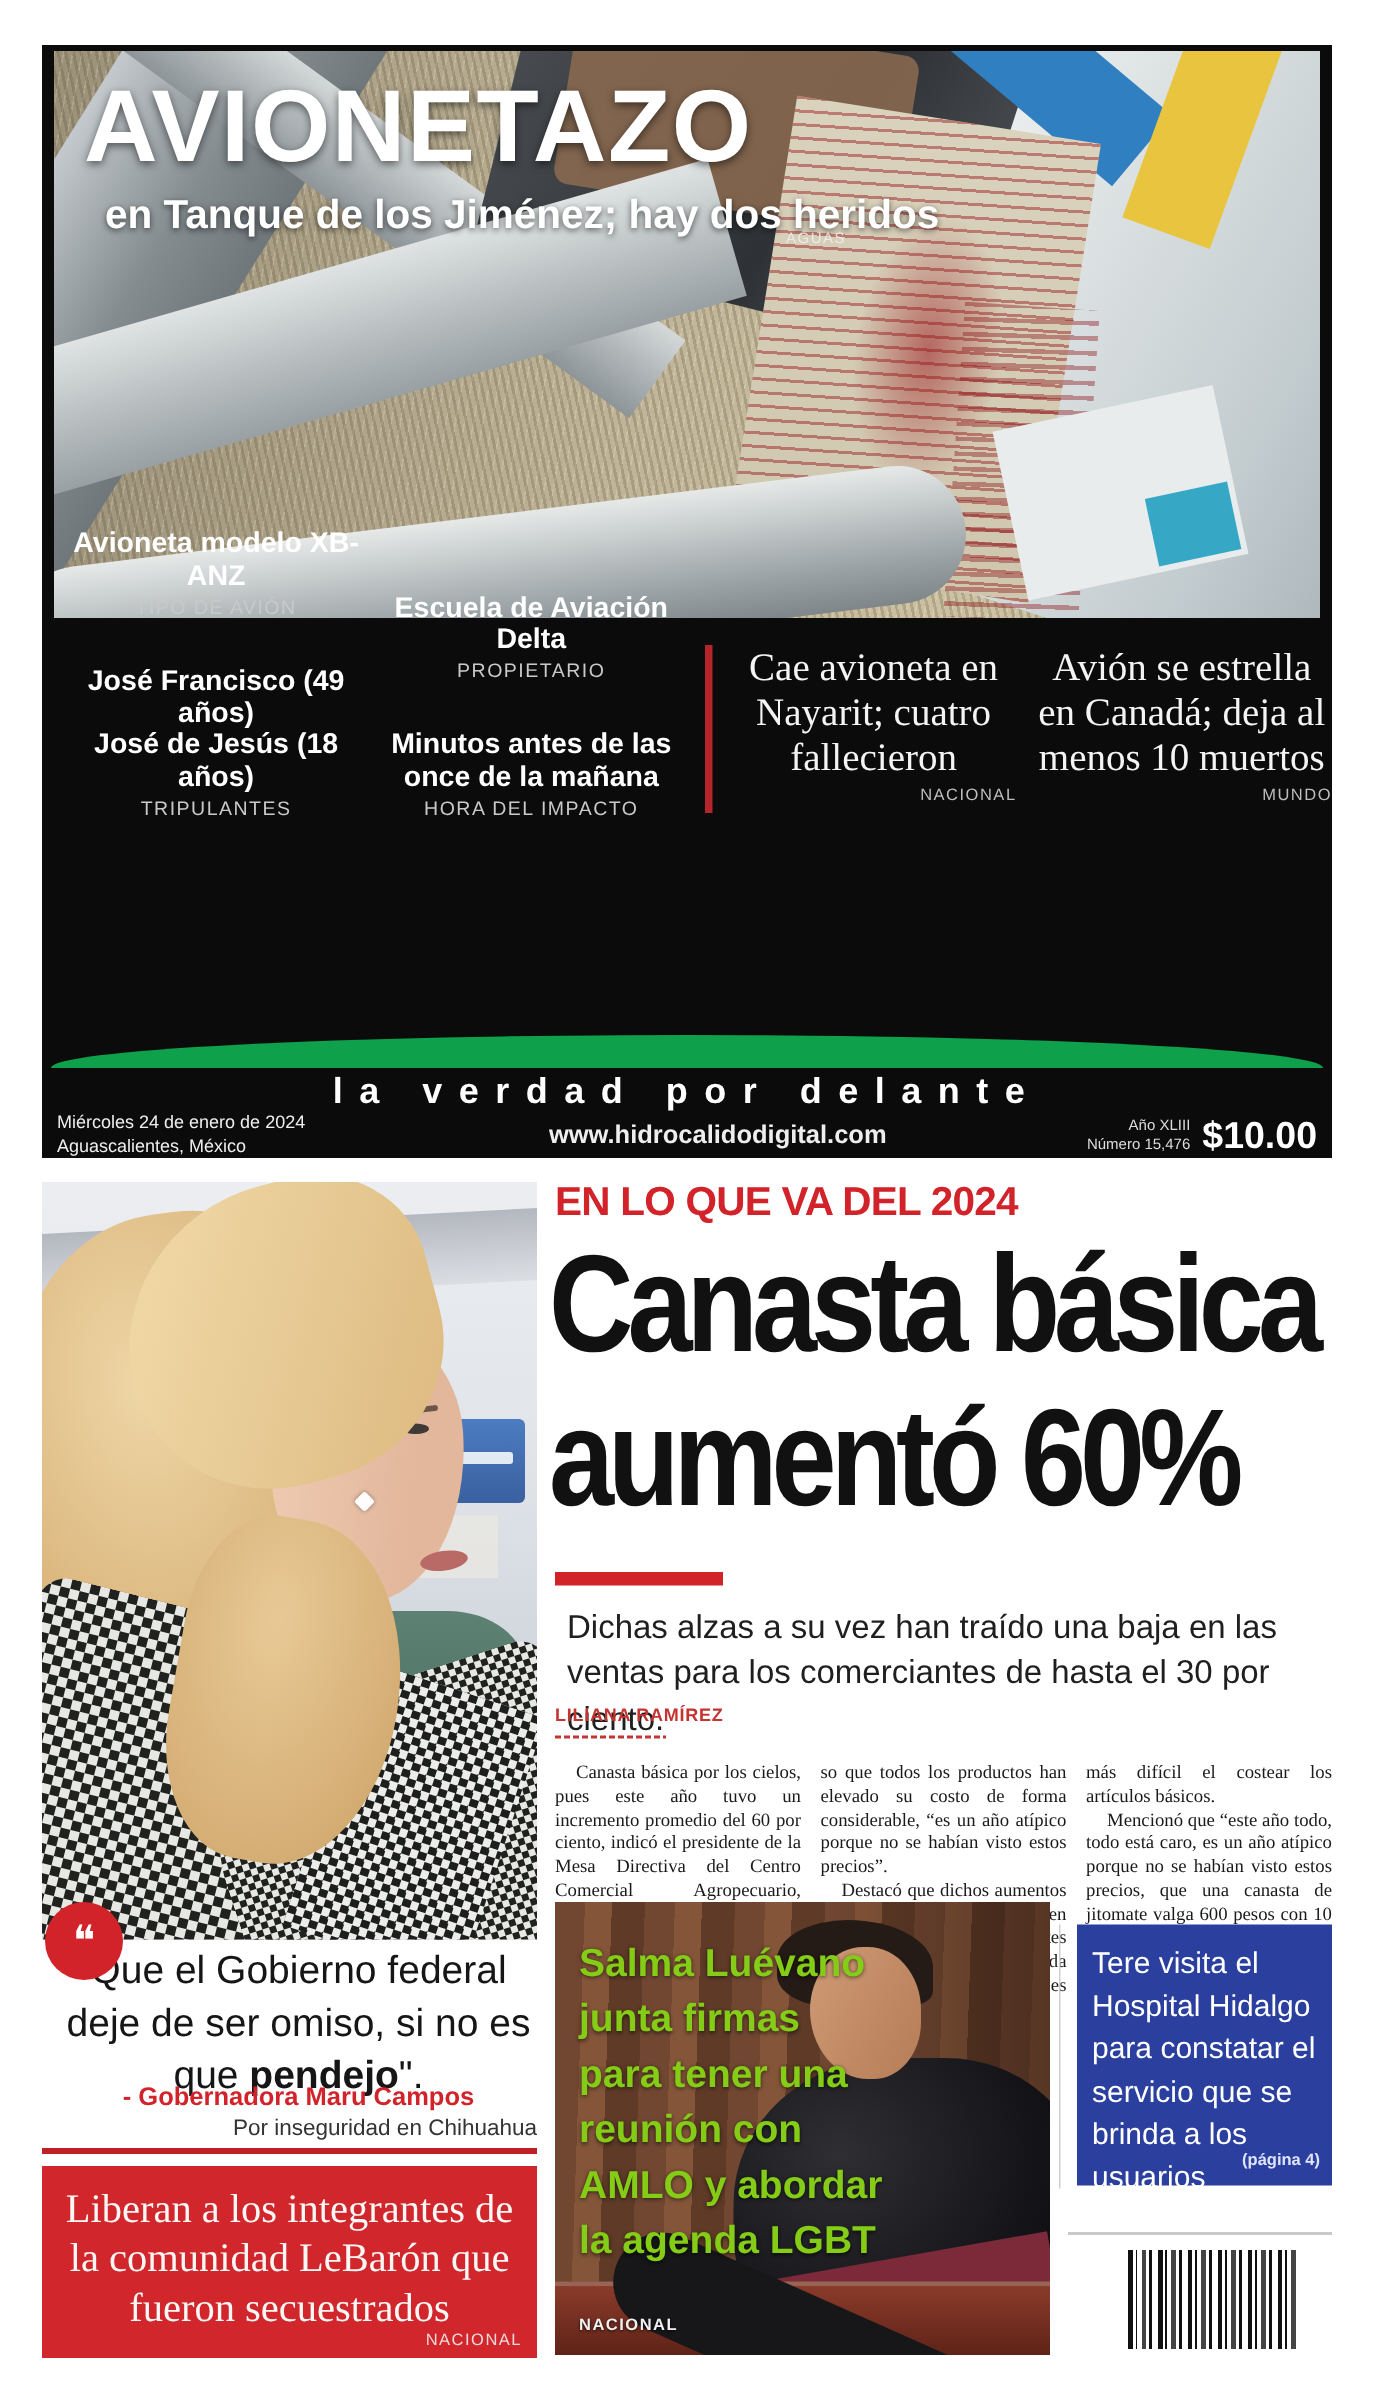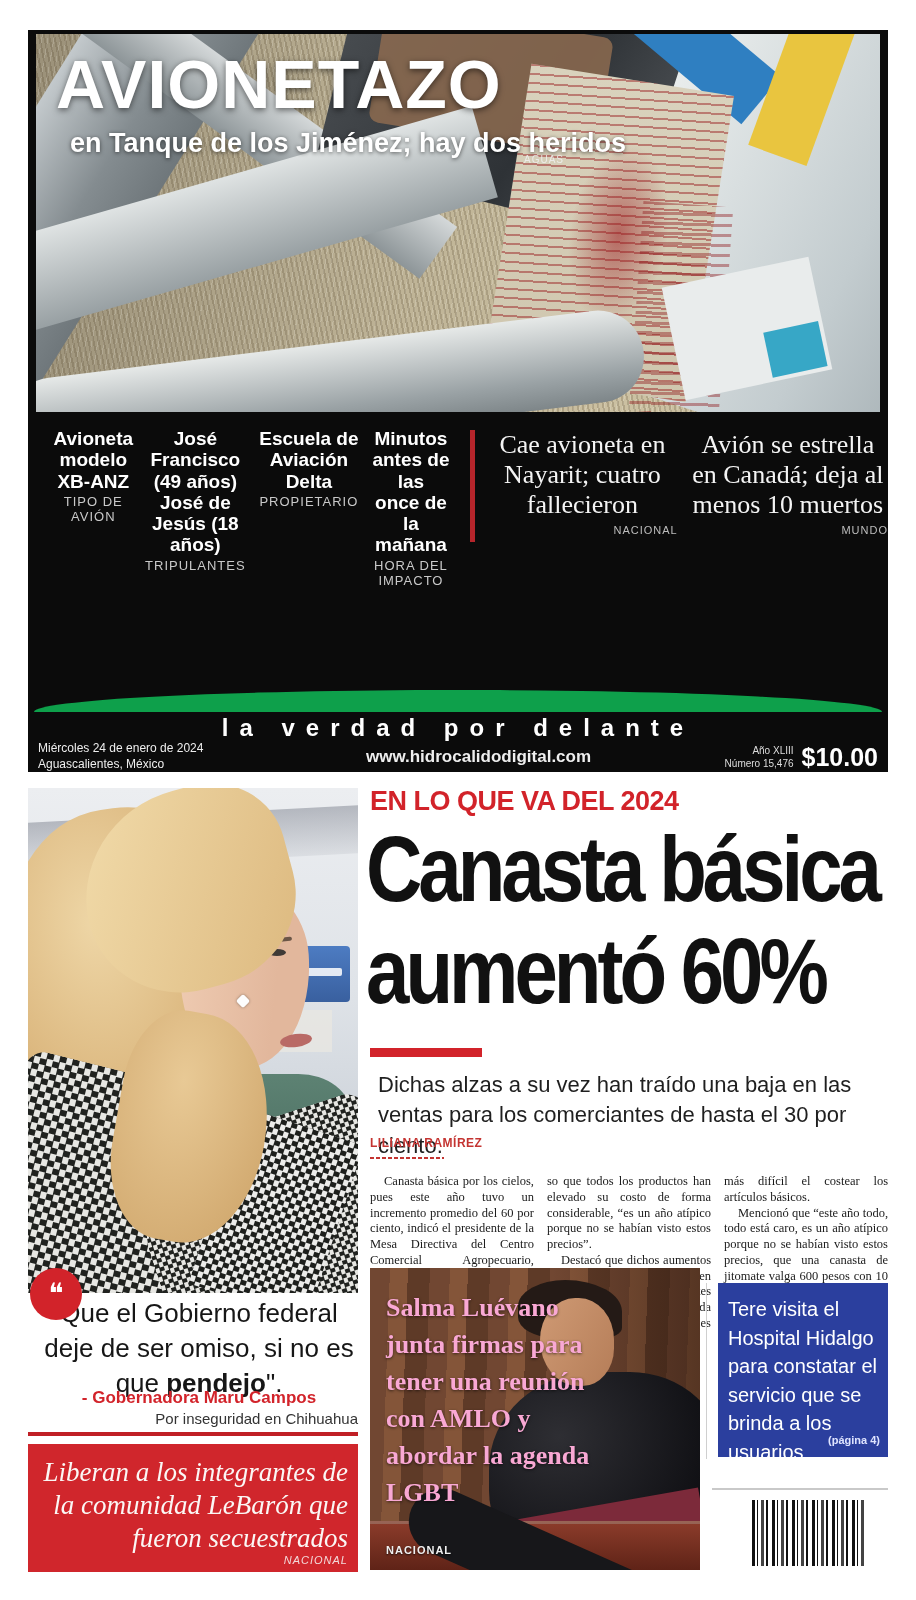--- a/index.html
+++ b/index.html
@@ -45,21 +45,21 @@
   .cp-box::after{content:"";position:absolute;right:4px;bottom:4px;width:56px;height:46px;background:#37a7c6;}
 
   .crash-headline{left:20px;top:16px;color:#fff;font-size:68px;font-weight:bold;letter-spacing:1px;
      text-shadow:0 2px 6px rgba(0,0,0,.55);line-height:1;}
   .crash-subheadline{left:34px;top:94px;color:#fff;font-size:27px;font-weight:bold;
      text-shadow:0 1px 4px rgba(0,0,0,.6);}
   .photo-credit{left:488px;top:120px;color:#f0f0f0;font-size:10px;letter-spacing:1px;opacity:.85;}
 
   
   .facts-row{position:absolute;left:0;top:394px;width:100%;height:126px;display:flex;color:#fff;}
-  .facts-col{display:flex;flex-direction:row;justify-content:center;padding:4px 0;}
+  .facts-col{display:flex;flex-direction:column;justify-content:flex-end;padding:4px 0;gap:32px;}
   .facts-col.c1{width:212px;margin-left:14px;}
   .facts-col.c2{width:212px;margin-left:6px;}
   .fact{text-align:center;}
   .fact-value{font-size:19px;font-weight:bold;line-height:1.12;white-space:pre-line;}
   .fact-label{font-size:13px;color:#c9c9c9;letter-spacing:1px;margin-top:2px;}
   .red-divider{width:5px;height:112px;background:#b6252b;margin:6px 0 0 14px;}
   .related{width:198px;margin-left:12px;font-family:"Liberation Serif",serif;text-align:center;
      display:flex;flex-direction:column;}
   .related .rel-h{font-size:26px;line-height:1.15;color:#f4f4f4;margin-top:6px;}
   .related .rel-s{font-size:11px;letter-spacing:1px;color:#bdbdbd;text-align:right;
@@ -136,41 +136,41 @@
 
   .quote-circle{left:30px;top:1268px;width:52px;height:52px;border-radius:50%;background:#d2232a;
      color:#fff;display:flex;align-items:center;justify-content:center;font-size:28px;line-height:1;z-index:5;}
   .quote-text{left:40px;top:1296px;width:318px;font-size:26px;color:#161616;line-height:1.35;text-align:center;}
   .quote-text b{font-weight:bold;}
   .quote-attrib{left:40px;top:1388px;width:318px;text-align:center;color:#d2232a;font-weight:bold;font-size:17px;}
   .quote-context{left:40px;top:1410px;width:318px;text-align:right;color:#333;font-size:15px;}
   .left-rule{left:28px;top:1432px;width:330px;height:4px;background:#c01f25;}
 
   .red-box{left:28px;top:1444px;width:330px;height:128px;background:#d0262c;color:#fbf7f5;
-     font-family:"Liberation Serif",serif;text-align:right;box-sizing:border-box;padding:12px 10px 0;font-style:italic;}
+     font-family:"Liberation Serif",serif;text-align:center;box-sizing:border-box;padding:12px 10px 0;}
   .red-box .rb-h{font-size:27px;line-height:1.22;}
   .red-box .rb-s{position:absolute;right:10px;bottom:6px;font-size:11px;letter-spacing:1px;
      color:#f2d9d9;font-family:"Liberation Sans",sans-serif;}
 
   
   .salma-photo{left:370px;top:1268px;width:330px;height:302px;overflow:hidden;background:#714732;}
   .salma-photo .ly{position:absolute;}
   .sp-bg{inset:0;background:repeating-linear-gradient(92deg,#714732 0 20px,#845539 20px 38px,#5e3a27 38px 60px);}
   .sp-shade{right:0;top:0;width:45%;height:100%;background:linear-gradient(270deg,rgba(30,15,8,.45),transparent);}
   .sp-ledge{left:0;bottom:0;width:100%;height:46px;background:linear-gradient(#8a3b2a,#5f2317);
      border-top:3px solid rgba(255,220,200,.35);}
   .sp-arm{left:30px;bottom:-26px;width:270px;height:66px;transform:rotate(24deg);
      background:#17171a;border-radius:40px;}
   .sp-jacket{right:-24px;top:104px;width:235px;height:215px;
      background:radial-gradient(at 30% 30%,#2e2e33,#0e0e12 70%);border-radius:45% 40% 30% 45%;}
   .sp-head{right:86px;top:30px;width:74px;height:88px;
      background:linear-gradient(120deg,#cf9a74,#b57d58);border-radius:50% 50% 45% 55%;}
   .sp-hair{right:78px;top:12px;width:104px;height:58px;background:#241a16;border-radius:50% 60% 20% 40%;}
   .sp-maroon{right:-4px;top:236px;width:195px;height:52px;background:#7c2a3a;transform:rotate(-10deg);}
-  .sp-headline{left:16px;top:22px;width:208px;color:#f9a8d4;font-family:Liberation Serif, serif;
+  .sp-headline{left:16px;top:22px;width:208px;color:#84cc16;font-family:Liberation Sans, sans-serif;
      font-weight:bold;font-size:26px;line-height:1.42;text-shadow:0 1px 3px rgba(0,0,0,.6);}
   .sp-section{left:16px;bottom:14px;font-size:11px;font-weight:bold;letter-spacing:1px;color:#f0f0f0;
      text-shadow:0 1px 2px rgba(0,0,0,.8);}
 
   
   .divider-v{left:706px;top:1283px;width:1px;height:176px;background:#cfcfcf;}
   .blue-box{left:718px;top:1283px;width:170px;height:174px;background:#2b3f9e;color:#fff;
      box-sizing:border-box;padding:12px 10px;font-size:20px;line-height:1.43;}
   .blue-box .bb-ref{position:absolute;right:8px;bottom:8px;font-size:11px;font-weight:bold;color:#dfe4ff;}
   .gray-rule{left:712px;top:1488px;width:176px;height:2px;background:#c9c9c9;}

